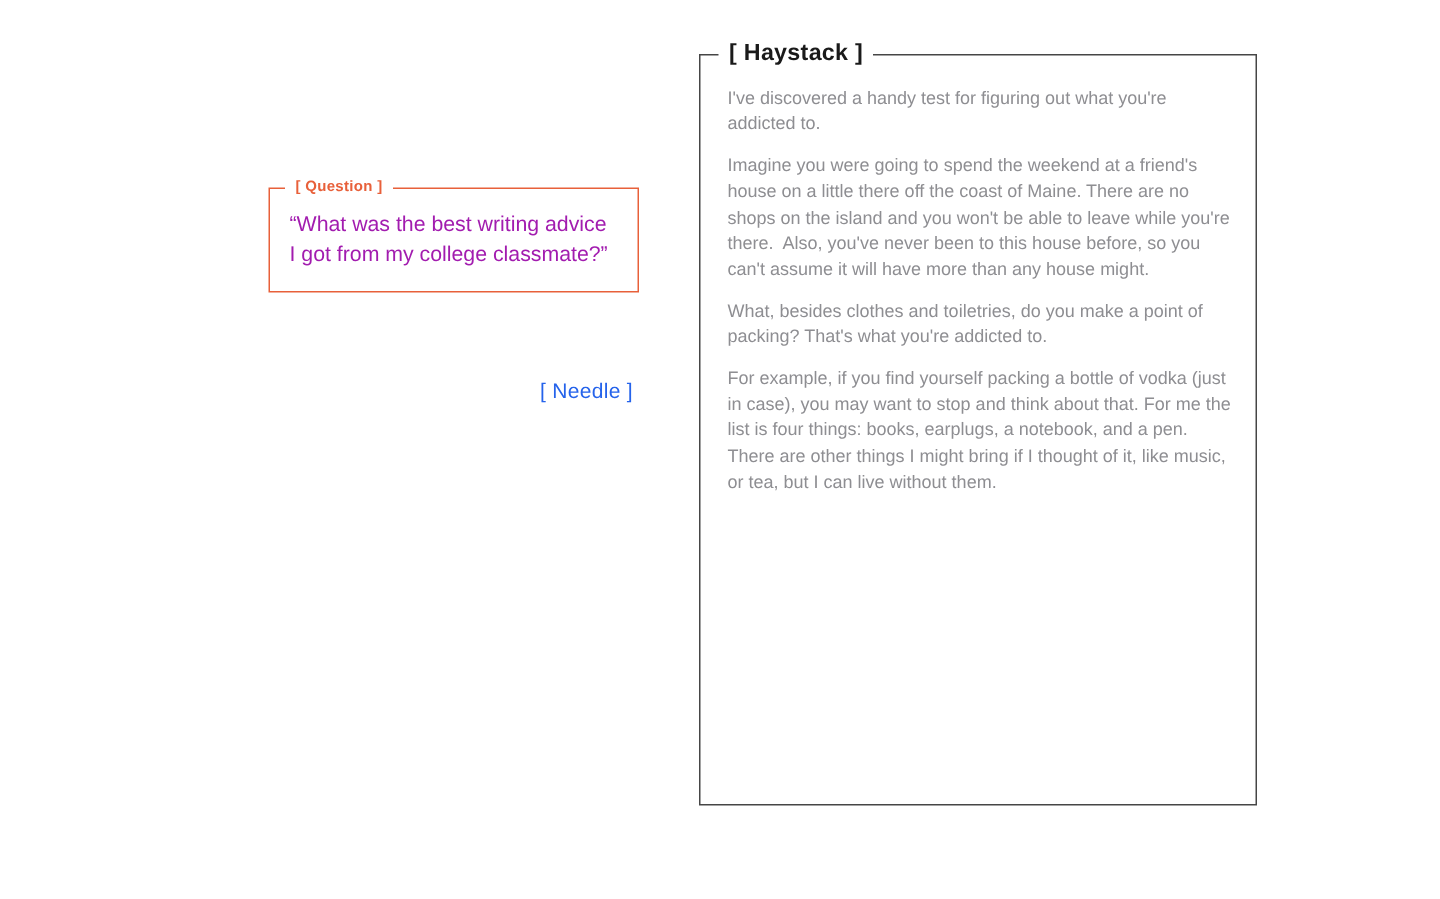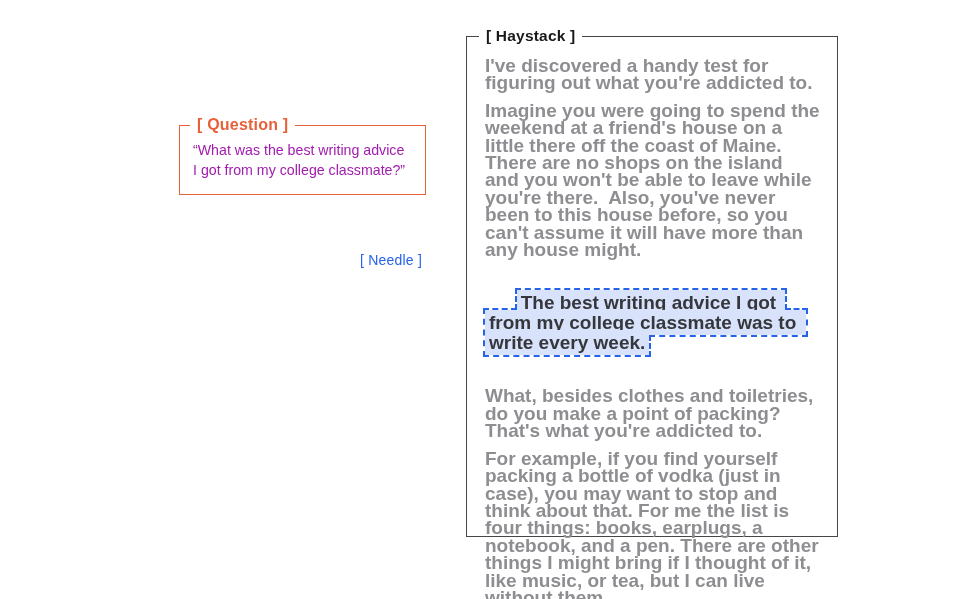--- a/index.html
+++ b/index.html
@@ -30,21 +30,21 @@
     height: 70px;
     border: 1.5px solid var(--question-accent);
     background: #ffffff;
   }
   .box-label {
     position: absolute;
     top: -11px;
     left: 10px;
     background: #ffffff;
     padding: 0 7px;
-    font-size: 16px;
+    font-size: 10px;
     font-weight: 600;
     line-height: 20px;
     letter-spacing: 0.2px;
     white-space: nowrap;
   }
   .question-label { color: var(--question-accent); }
   .question-text {
     padding: 15px 12px 0 13px;
     font-size: 14.2px;
     line-height: 19.5px;
@@ -76,26 +76,25 @@
     background: #ffffff;
     padding: 20px 16px 0 18px;
     margin-left: 29px;
   }
   .haystack-label {
     left: 12px;
     color: #1a1a1a;
     font-size: 15.5px;
   }
   .hay-p {
-    font-size: 19px;
+    font-size: 12px;
     line-height: 17.4px;
     color: var(--haystack-text);
     margin-bottom: 10px;
     white-space: pre-wrap;
-    font-weight: bold;
   }
   .needle-p {
     margin: 15px 0 14px;
     line-height: 20px;
   }
   .needle-highlight {
     background: var(--needle-highlight-bg);
     color: #35373c;
     outline: 2px dashed var(--needle-accent);
     outline-offset: 0px;
@@ -117,23 +116,20 @@
 
   <div class="needle-callout">[ Needle ]</div>
 
   <div class="haystack-box">
     <span class="box-label haystack-label">[ Haystack ]</span>
 
     <p class="hay-p">I've discovered a handy test for figuring out what you're addicted to.</p>
 
     <p class="hay-p">Imagine you were going to spend the weekend at a friend's house on a little there off the coast of Maine. There are no shops on the island and you won't be able to leave while you're there.  Also, you've never been to this house before, so you can't assume it will have more than any house might.</p>
 
-    <p class="hay-p needle-p">
-      <span class="needle-highlight">The best writing advice I got from my college classmate was to write every week.</span>
-    </p>
 
     <p class="hay-p">What, besides clothes and toiletries, do you make a point of packing? That's what you're addicted to.</p>
 
     <p class="hay-p">For example, if you find yourself packing a bottle of vodka (just in case), you may want to stop and think about that. For me the list is four things: books, earplugs, a notebook, and a pen. There are other things I might bring if I thought of it, like music, or tea, but I can live without them.</p>
 
   </div>
 
 </div>
 
 </body></html>

